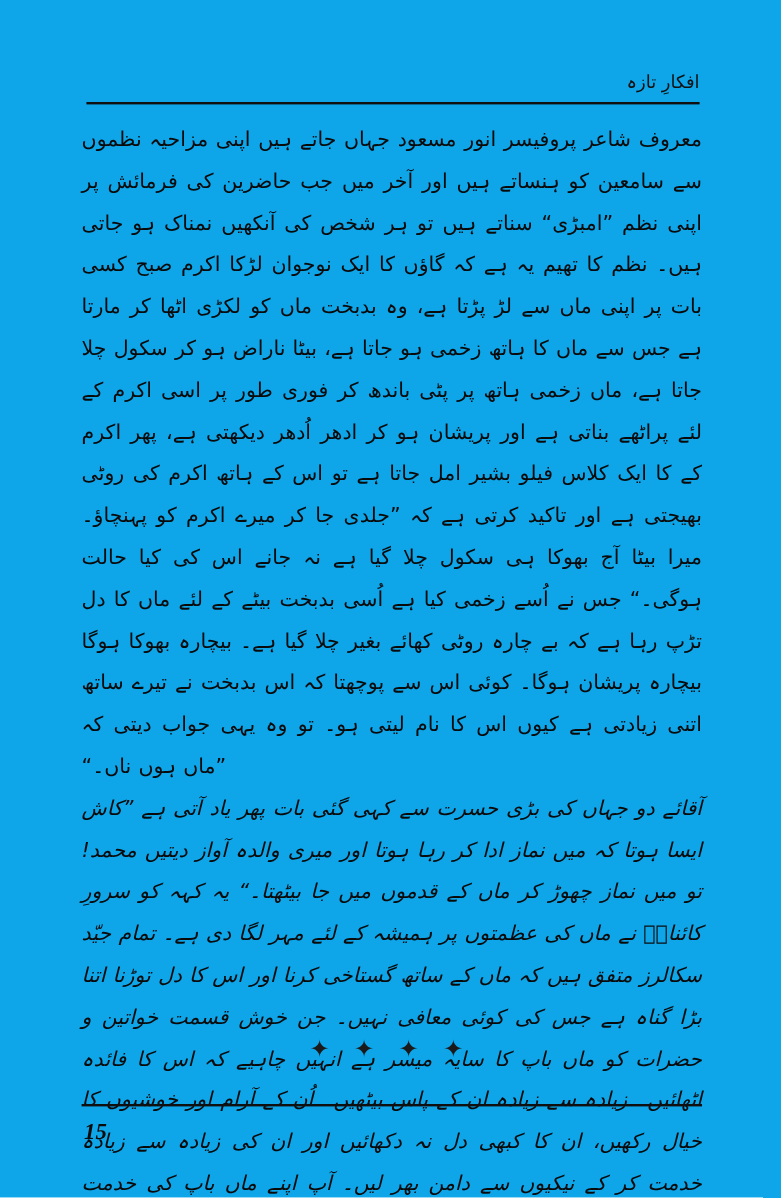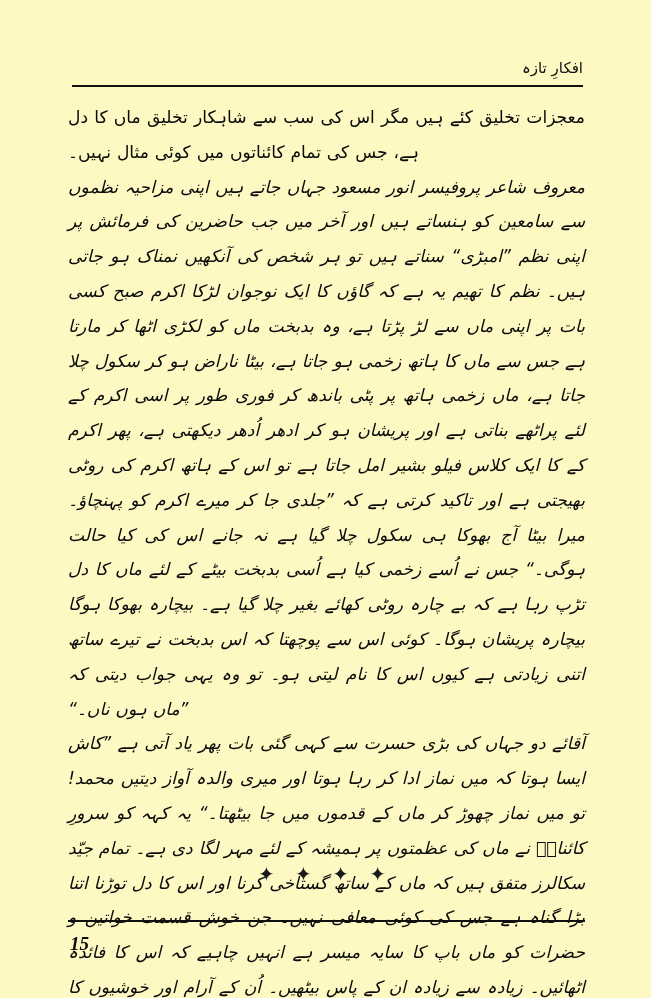--- a/index.html
+++ b/index.html
@@ -6,21 +6,21 @@
   html, body {
     margin: 0;
     padding: 0;
     background: #ffffff;
   }
 
   .page {
     position: relative;
     width: 651px;
     height: 998px;
-    background: #fef9c3;
+    background: #0ea5e9;
     overflow: hidden;
     box-sizing: border-box;
     font-family: "DejaVu Sans", "Liberation Sans", sans-serif;
   }
 
   
   .header-zone {
     position: absolute;
     top: 58px;
     left: 72px;
@@ -118,21 +118,20 @@
 <body>
 
 <div class="page">
 
   <div class="header-zone">
     <div class="header-title">افکارِ تازہ</div>
     <div class="header-rule"></div>
   </div>
 
   <div class="body-zone">
-    <p class="para end-left">معجزات تخلیق کئے ہیں مگر اس کی سب سے شاہکار تخلیق ماں کا دل ہے، جس کی تمام کائناتوں میں کوئی مثال نہیں۔</p>
     <p class="para end-left">معروف شاعر پروفیسر انور مسعود جہاں جاتے ہیں اپنی مزاحیہ نظموں سے سامعین کو ہنساتے ہیں اور آخر میں جب حاضرین کی فرمائش پر اپنی نظم ”امبڑی“ سناتے ہیں تو ہر شخص کی آنکھیں نمناک ہو جاتی ہیں۔ نظم کا تھیم یہ ہے کہ گاؤں کا ایک نوجوان لڑکا اکرم صبح کسی بات پر اپنی ماں سے لڑ پڑتا ہے، وہ بدبخت ماں کو لکڑی اٹھا کر مارتا ہے جس سے ماں کا ہاتھ زخمی ہو جاتا ہے، بیٹا ناراض ہو کر سکول چلا جاتا ہے، ماں زخمی ہاتھ پر پٹی باندھ کر فوری طور پر اسی اکرم کے لئے پراٹھے بناتی ہے اور پریشان ہو کر ادھر اُدھر دیکھتی ہے، پھر اکرم کے کا ایک کلاس فیلو بشیر امل جاتا ہے تو اس کے ہاتھ اکرم کی روٹی بھیجتی ہے اور تاکید کرتی ہے کہ ”جلدی جا کر میرے اکرم کو پہنچاؤ۔ میرا بیٹا آج بھوکا ہی سکول چلا گیا ہے نہ جانے اس کی کیا حالت ہوگی۔“ جس نے اُسے زخمی کیا ہے اُسی بدبخت بیٹے کے لئے ماں کا دل تڑپ رہا ہے کہ بے چارہ روٹی کھائے بغیر چلا گیا ہے۔ بیچارہ بھوکا ہوگا بیچارہ پریشان ہوگا۔ کوئی اس سے پوچھتا کہ اس بدبخت نے تیرے ساتھ اتنی زیادتی ہے کیوں اس کا نام لیتی ہو۔ تو وہ یہی جواب دیتی کہ ”ماں ہوں ناں۔“</p>
     <p class="para end-left">آقائے دو جہاں کی بڑی حسرت سے کہی گئی بات پھر یاد آتی ہے ”کاش ایسا ہوتا کہ میں نماز ادا کر رہا ہوتا اور میری والدہ آواز دیتیں محمد! تو میں نماز چھوڑ کر ماں کے قدموں میں جا بیٹھتا۔“ یہ کہہ کو سرورِ کائناتؐ نے ماں کی عظمتوں پر ہمیشہ کے لئے مہر لگا دی ہے۔ تمام جیّد سکالرز متفق ہیں کہ ماں کے ساتھ گستاخی کرنا اور اس کا دل توڑنا اتنا بڑا گناہ ہے جس کی کوئی معافی نہیں۔ جن خوش قسمت خواتین و حضرات کو ماں باپ کا سایہ میسر ہے انہیں چاہیے کہ اس کا فائدہ اٹھائیں۔ زیادہ سے زیادہ ان کے پاس بیٹھیں۔ اُن کے آرام اور خوشیوں کا خیال رکھیں، ان کا کبھی دل نہ دکھائیں اور ان کی زیادہ سے زیادہ خدمت کر کے نیکیوں سے دامن بھر لیں۔ آپ اپنے ماں باپ کی خدمت کریں گے تو نہ صرف وہ خوش ہوں گے بلکہ تمام جہانوں کا مالک بھی آپ سے خوش ہوگا۔ ماں باپ کو خوش رکھنے کا آپ کو جو موقع ملا ہے اس سے بھر پور فائدہ اٹھائیں۔ ایسا نہ ہو کہ یہ موقع ضائع ہو جائے اور آپ حسرت سے اُس وقت کو یاد کرتے اور ہاتھ ملتے رہ جائیں۔</p>
   </div>
 
   <div class="ornament">✦ ✦ ✦ ✦</div>
 
   <div class="footer-rule"></div>
   <div class="folio">15</div>
 
 </div>

